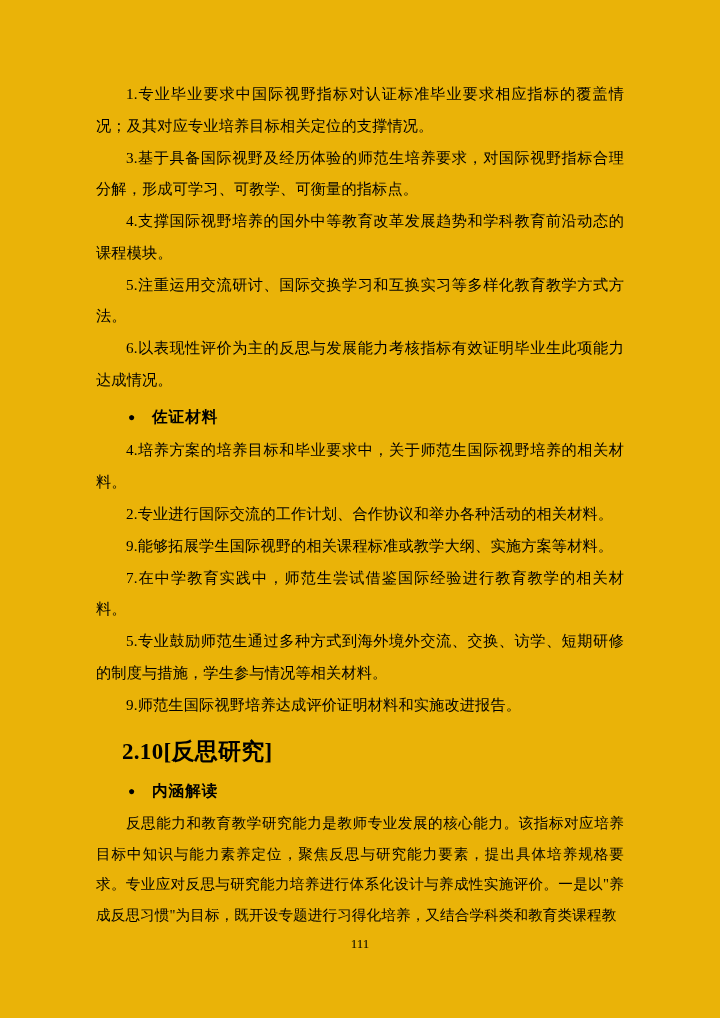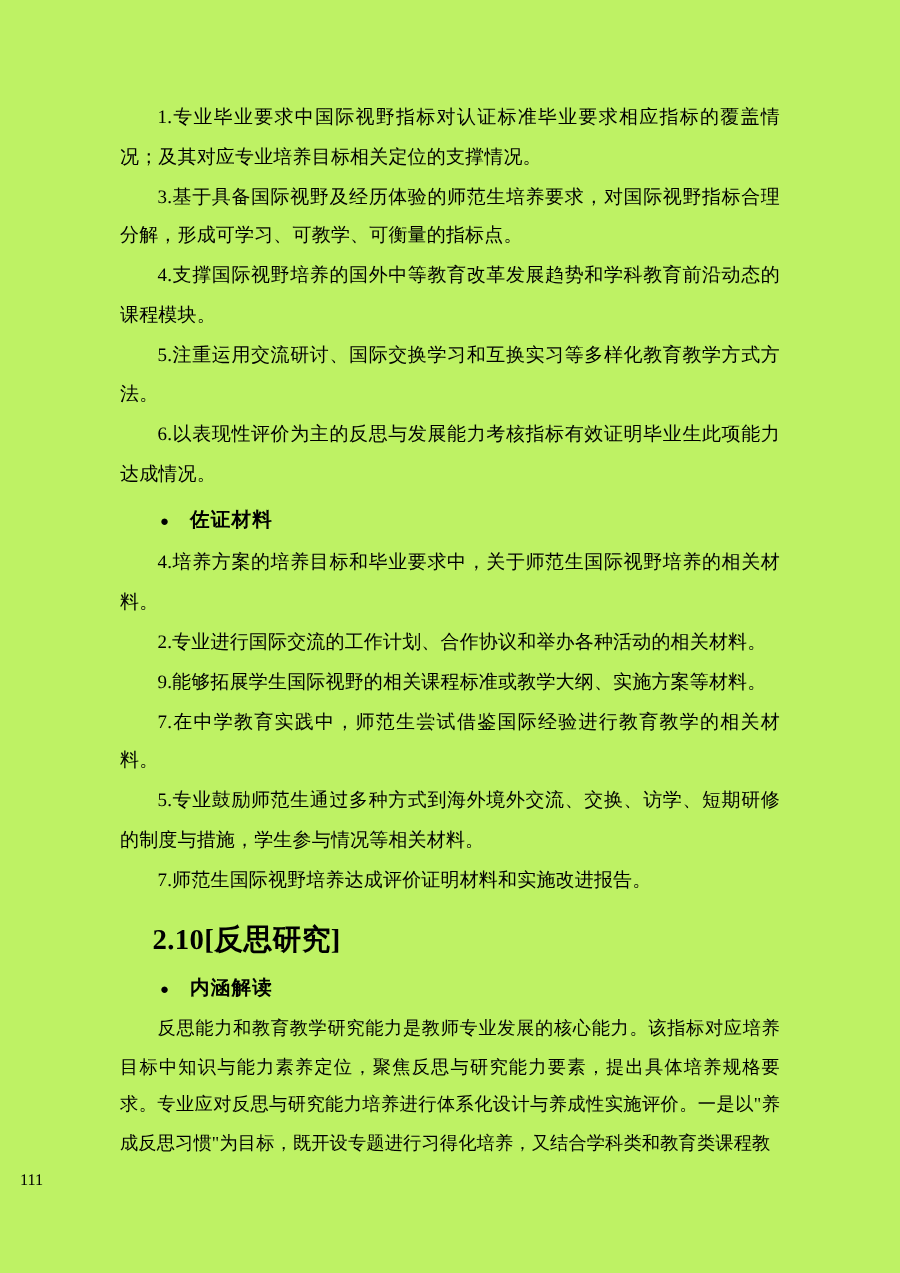--- a/index.html
+++ b/index.html
@@ -3,21 +3,21 @@
 <meta charset="utf-8">
 <style>
   html, body {
     margin: 0;
     padding: 0;
     background: #8a8a8a;
   }
   .page {
     width: 720px;
     height: 1018px;
-    background: #bef264;
+    background: #eab308;
     margin: 0 auto;
     position: relative;
     box-sizing: border-box;
     font-family: "Liberation Serif", "DejaVu Serif", serif;
     color: #000000;
     overflow: hidden;
   }
   .content {
     position: absolute;
     left: 96px;
@@ -75,23 +75,23 @@
     line-height: 30.5px;
     text-align: justify;
     text-justify: inter-ideograph;
     letter-spacing: 0.1px;
   }
   .page-number {
     position: absolute;
     left: 0;
     right: 0;
     top: 936px;
+    text-align: center;
     font-size: 13px;
     font-family: "Liberation Serif", serif;
-    margin-left: 16px;
   }
 </style>
 </head>
 <body>
 
 <div class="page">
   <div class="content">
 
     <p class="body indent2">1.专业毕业要求中国际视野指标对认证标准毕业要求相应指标的覆盖情况；及其对应专业培养目标相关定位的支撑情况。</p>
     <p class="body indent2">3.基于具备国际视野及经历体验的师范生培养要求，对国际视野指标合理分解，形成可学习、可教学、可衡量的指标点。</p>
@@ -102,21 +102,21 @@
     <div class="bullet-head">
       <span class="dot">●</span>
       <span>佐证材料</span>
     </div>
 
     <p class="body indent2">4.培养方案的培养目标和毕业要求中，关于师范生国际视野培养的相关材料。</p>
     <p class="body indent2">2.专业进行国际交流的工作计划、合作协议和举办各种活动的相关材料。</p>
     <p class="body indent2">9.能够拓展学生国际视野的相关课程标准或教学大纲、实施方案等材料。</p>
     <p class="body indent2">7.在中学教育实践中，师范生尝试借鉴国际经验进行教育教学的相关材料。</p>
     <p class="body indent2">5.专业鼓励师范生通过多种方式到海外境外交流、交换、访学、短期研修的制度与措施，学生参与情况等相关材料。</p>
-    <p class="body indent2">7.师范生国际视野培养达成评价证明材料和实施改进报告。</p>
+    <p class="body indent2">9.师范生国际视野培养达成评价证明材料和实施改进报告。</p>
 
     <h2 class="section-title">2.10[反思研究]</h2>
 
 
     <div class="bullet-head">
       <span class="dot">●</span>
       <span>内涵解读</span>
     </div>
 
     <p class="small indent2">反思能力和教育教学研究能力是教师专业发展的核心能力。该指标对应培养目标中知识与能力素养定位，聚焦反思与研究能力要素，提出具体培养规格要求。专业应对反思与研究能力培养进行体系化设计与养成性实施评价。一是以"养成反思习惯"为目标，既开设专题进行习得化培养，又结合学科类和教育类课程教</p>

